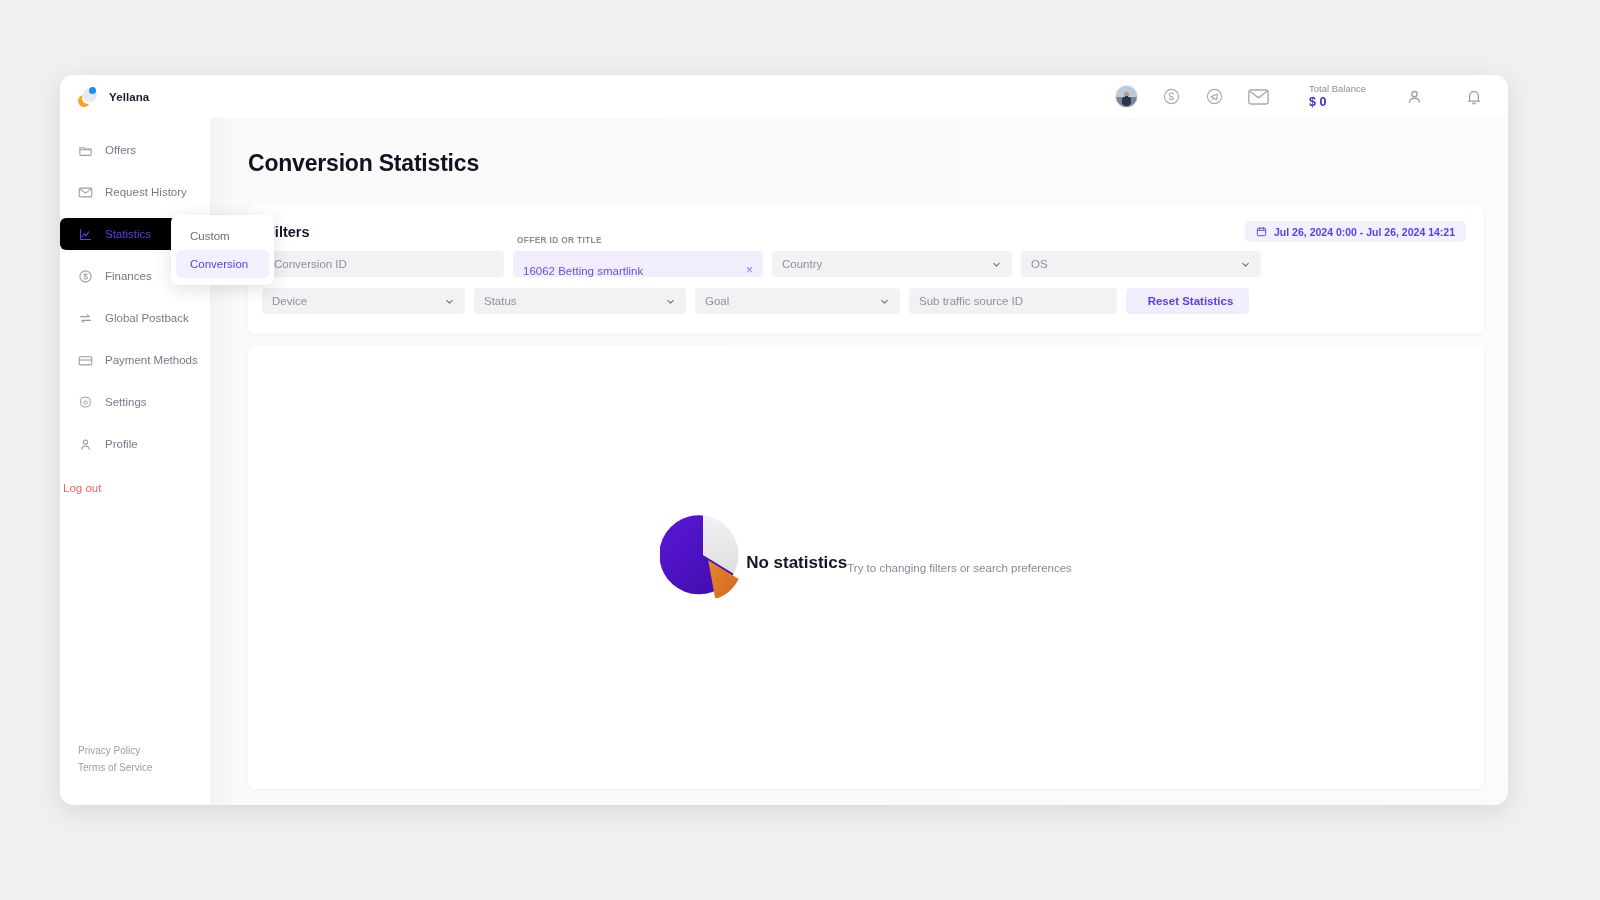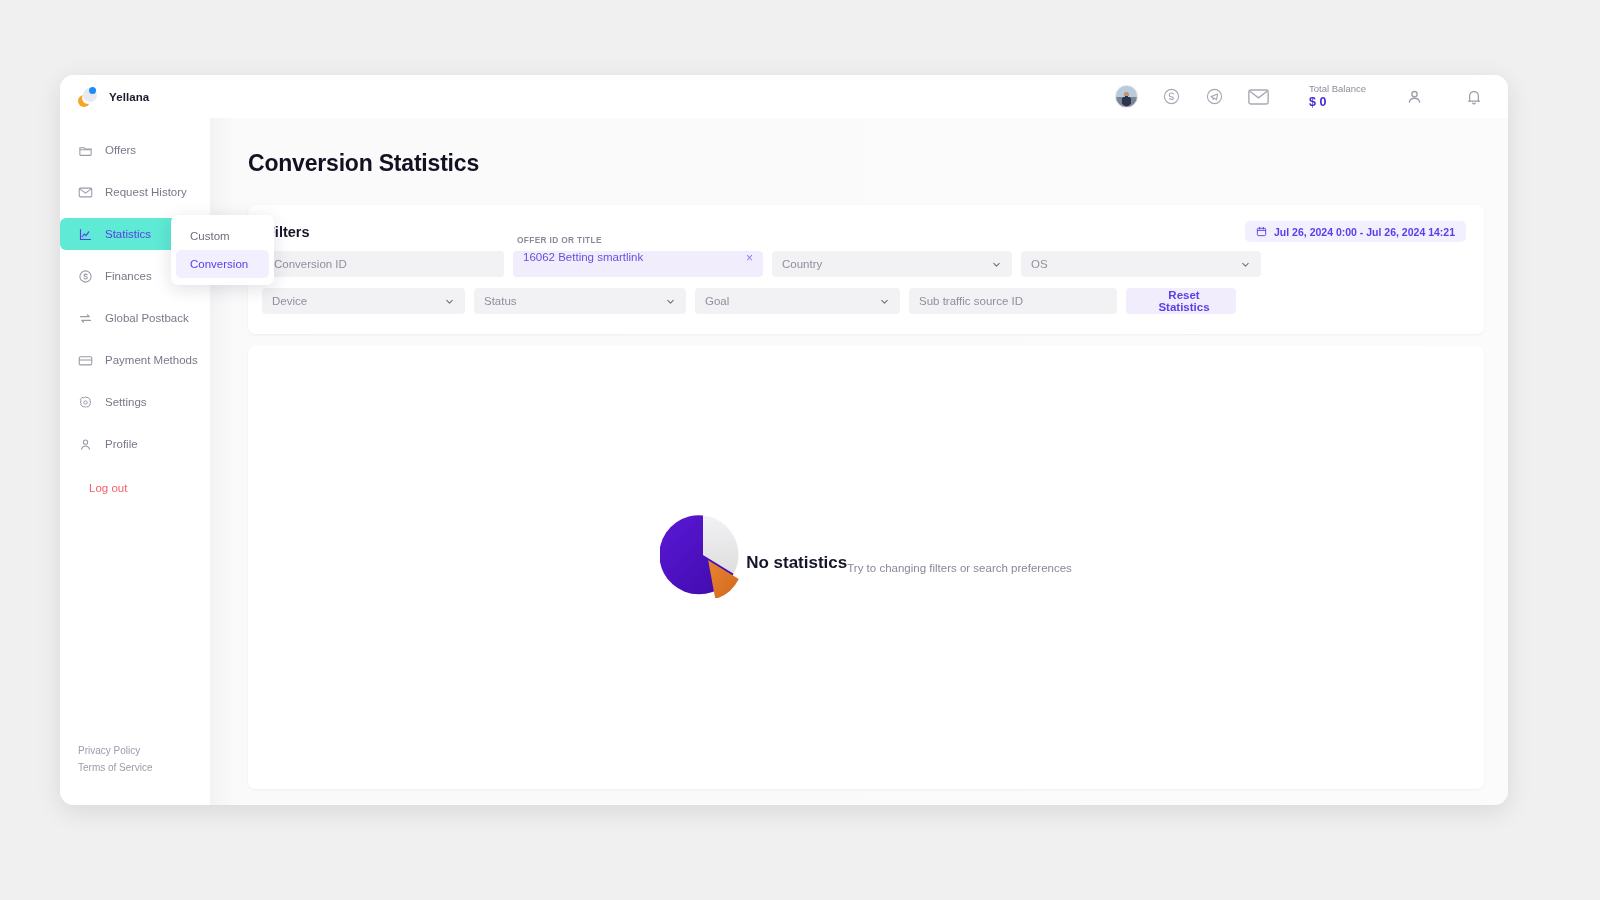--- a/index.html
+++ b/index.html
@@ -93,24 +93,24 @@
     position: relative; z-index: 30;
   }
   .nav { display: flex; flex-direction: column; }
   .nav-item {
     height: 32px; display: flex; align-items: center; gap: 12px;
     padding-left: 18px; margin-bottom: 10px;
     font-size: 11.5px; color: #78788a; cursor: pointer;
     border-radius: 0 6px 6px 0;
   }
   .nav-item .nic { width: 15px; height: 15px; display: flex; align-items: center; justify-content: center; color: #9a9aa8; flex: 0 0 15px; }
-  .nav-item.active { background: #5eead4; color: #5b3ee8; font-weight: 400; width: 150px; border-radius: 6px; }
+  .nav-item.active { background: #000000; color: #5b3ee8; font-weight: 400; width: 150px; border-radius: 6px; }
   .nav-item.active .nic { color: #5b3ee8; }
   .logout {
-    margin-top: 12px; padding-left: 29px;
+    margin-top: 12px; padding-left: 3px;
     font-size: 11.5px; color: #f4606c; cursor: pointer;
   }
   .legal { margin-top: auto; padding: 0 0 26px 18px; }
   .legal a { display: block; font-size: 10px; color: #9c9caa; text-decoration: none; margin-bottom: 6px; cursor: pointer; }
 
   
   .flyout {
     position: absolute; left: 111px; top: 97px;
     width: 103px;
     background: #fff;
@@ -172,42 +172,42 @@
     margin-right: 1px;
   }
   .select-box {
     height: 26px; background: #f2f2f4; border-radius: 4px;
     display: flex; align-items: center; padding: 0 10px;
     font-size: 11.5px; color: #8f8f9d; cursor: pointer;
   }
   .select-box .chev { margin-left: auto; color: #6d6d80; display: flex; }
   .chip-box {
     height: 26px; background: #f1edfd; border-radius: 4px;
-    display: flex; align-items: flex-start; padding: 0 10px;
+    display: flex; align-items: flex-end; padding: 0 10px;
     font-size: 11.5px; color: #6a4fe0; cursor: pointer;
   }
   .chip-x { margin-left: auto; color: #8c7be6; font-size: 12px; cursor: pointer; padding-left: 8px; }
 
   .reset-btn {
     height: 26px; background: #f1edfd; color: #5b3ee8;
     border: none; border-radius: 4px;
     font-size: 11.5px; font-weight: 700; font-family: inherit;
     cursor: pointer; padding: 0 14px;
   }
 
   
   .w-conv { width: 242px; }
   .w-offer { width: 250px; }
   .w-country { width: 240px; }
   .w-os { width: 240px; }
   .w-device { width: 203px; }
   .w-status { width: 212px; }
   .w-goal { width: 205px; }
   .w-sub { width: 208px; }
-  .w-reset { width: 110px; padding-left: 20px; }
+  .w-reset { width: 123px; padding-left: 20px; }
 
   
   .empty-card {
     margin-top: 12px;
     height: 443px;
     display: flex; 
     align-items: center; justify-content: center;
   }
   .pie { width: 86px; height: 86px; position: relative; margin-bottom: 26px; }
   .empty-title { font-size: 17px; font-weight: 700; color: #15152a; margin-bottom: 10px; }

